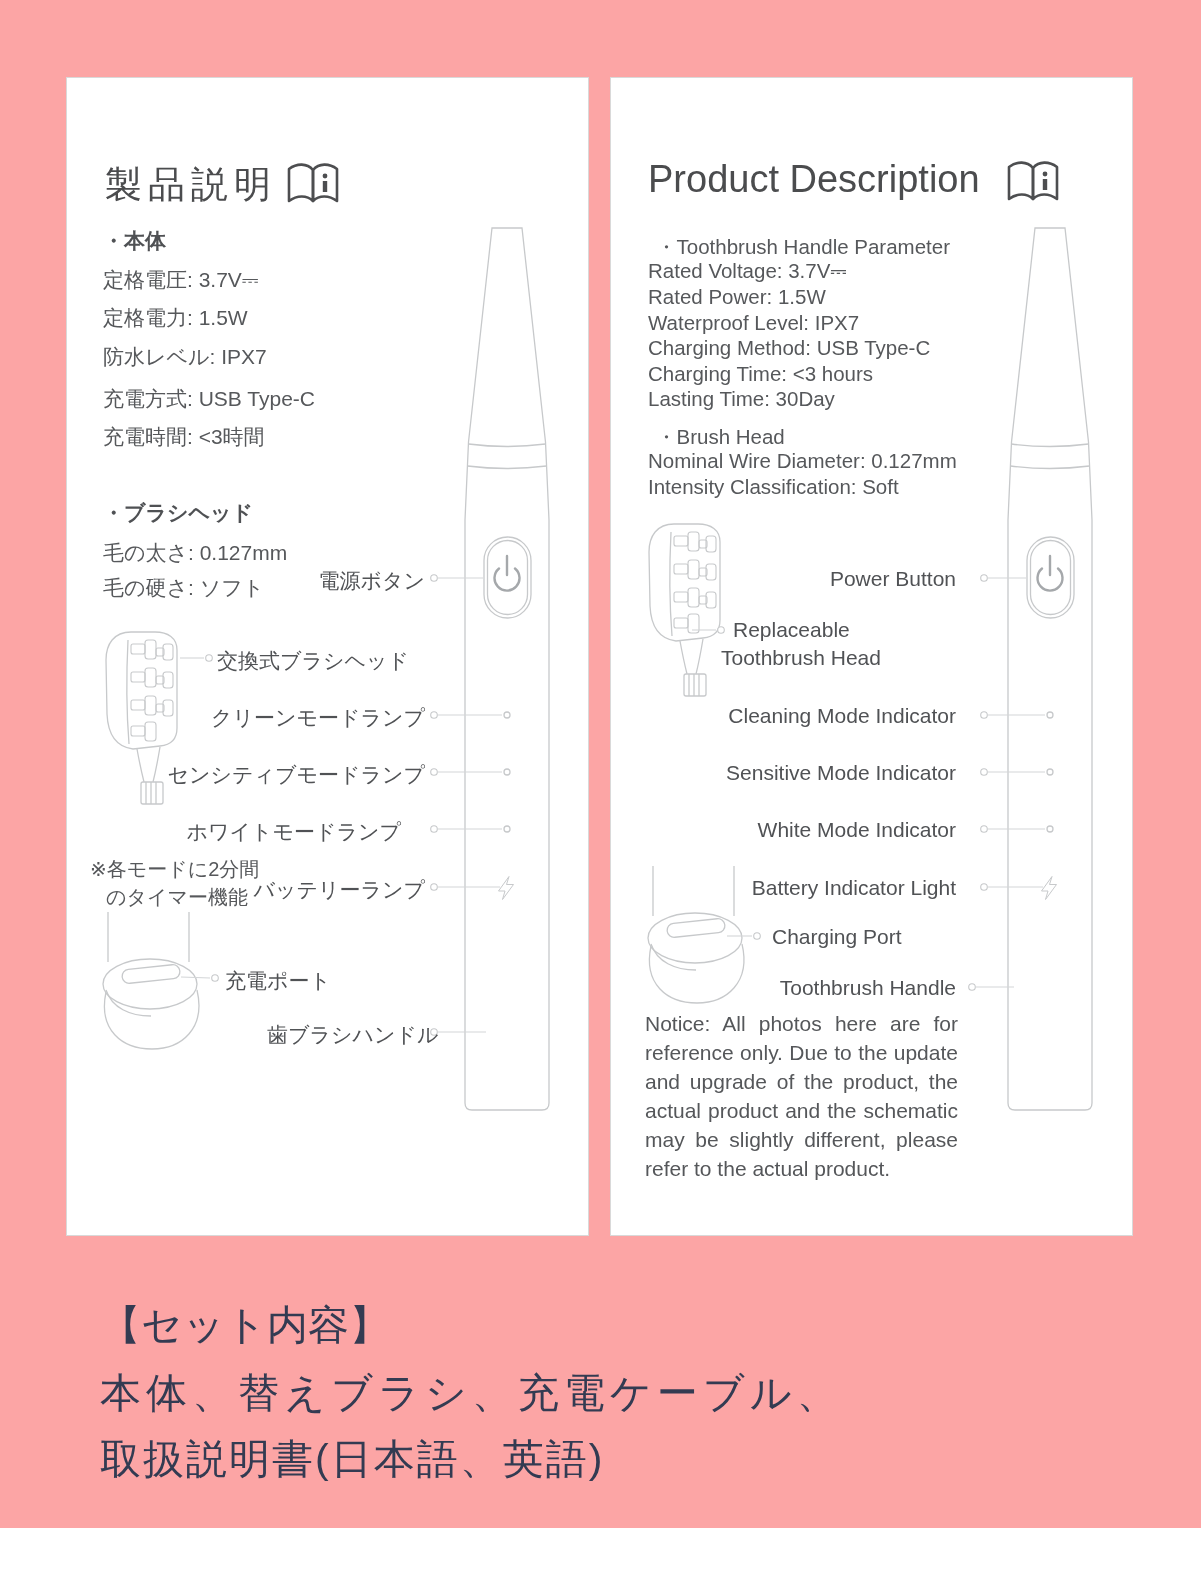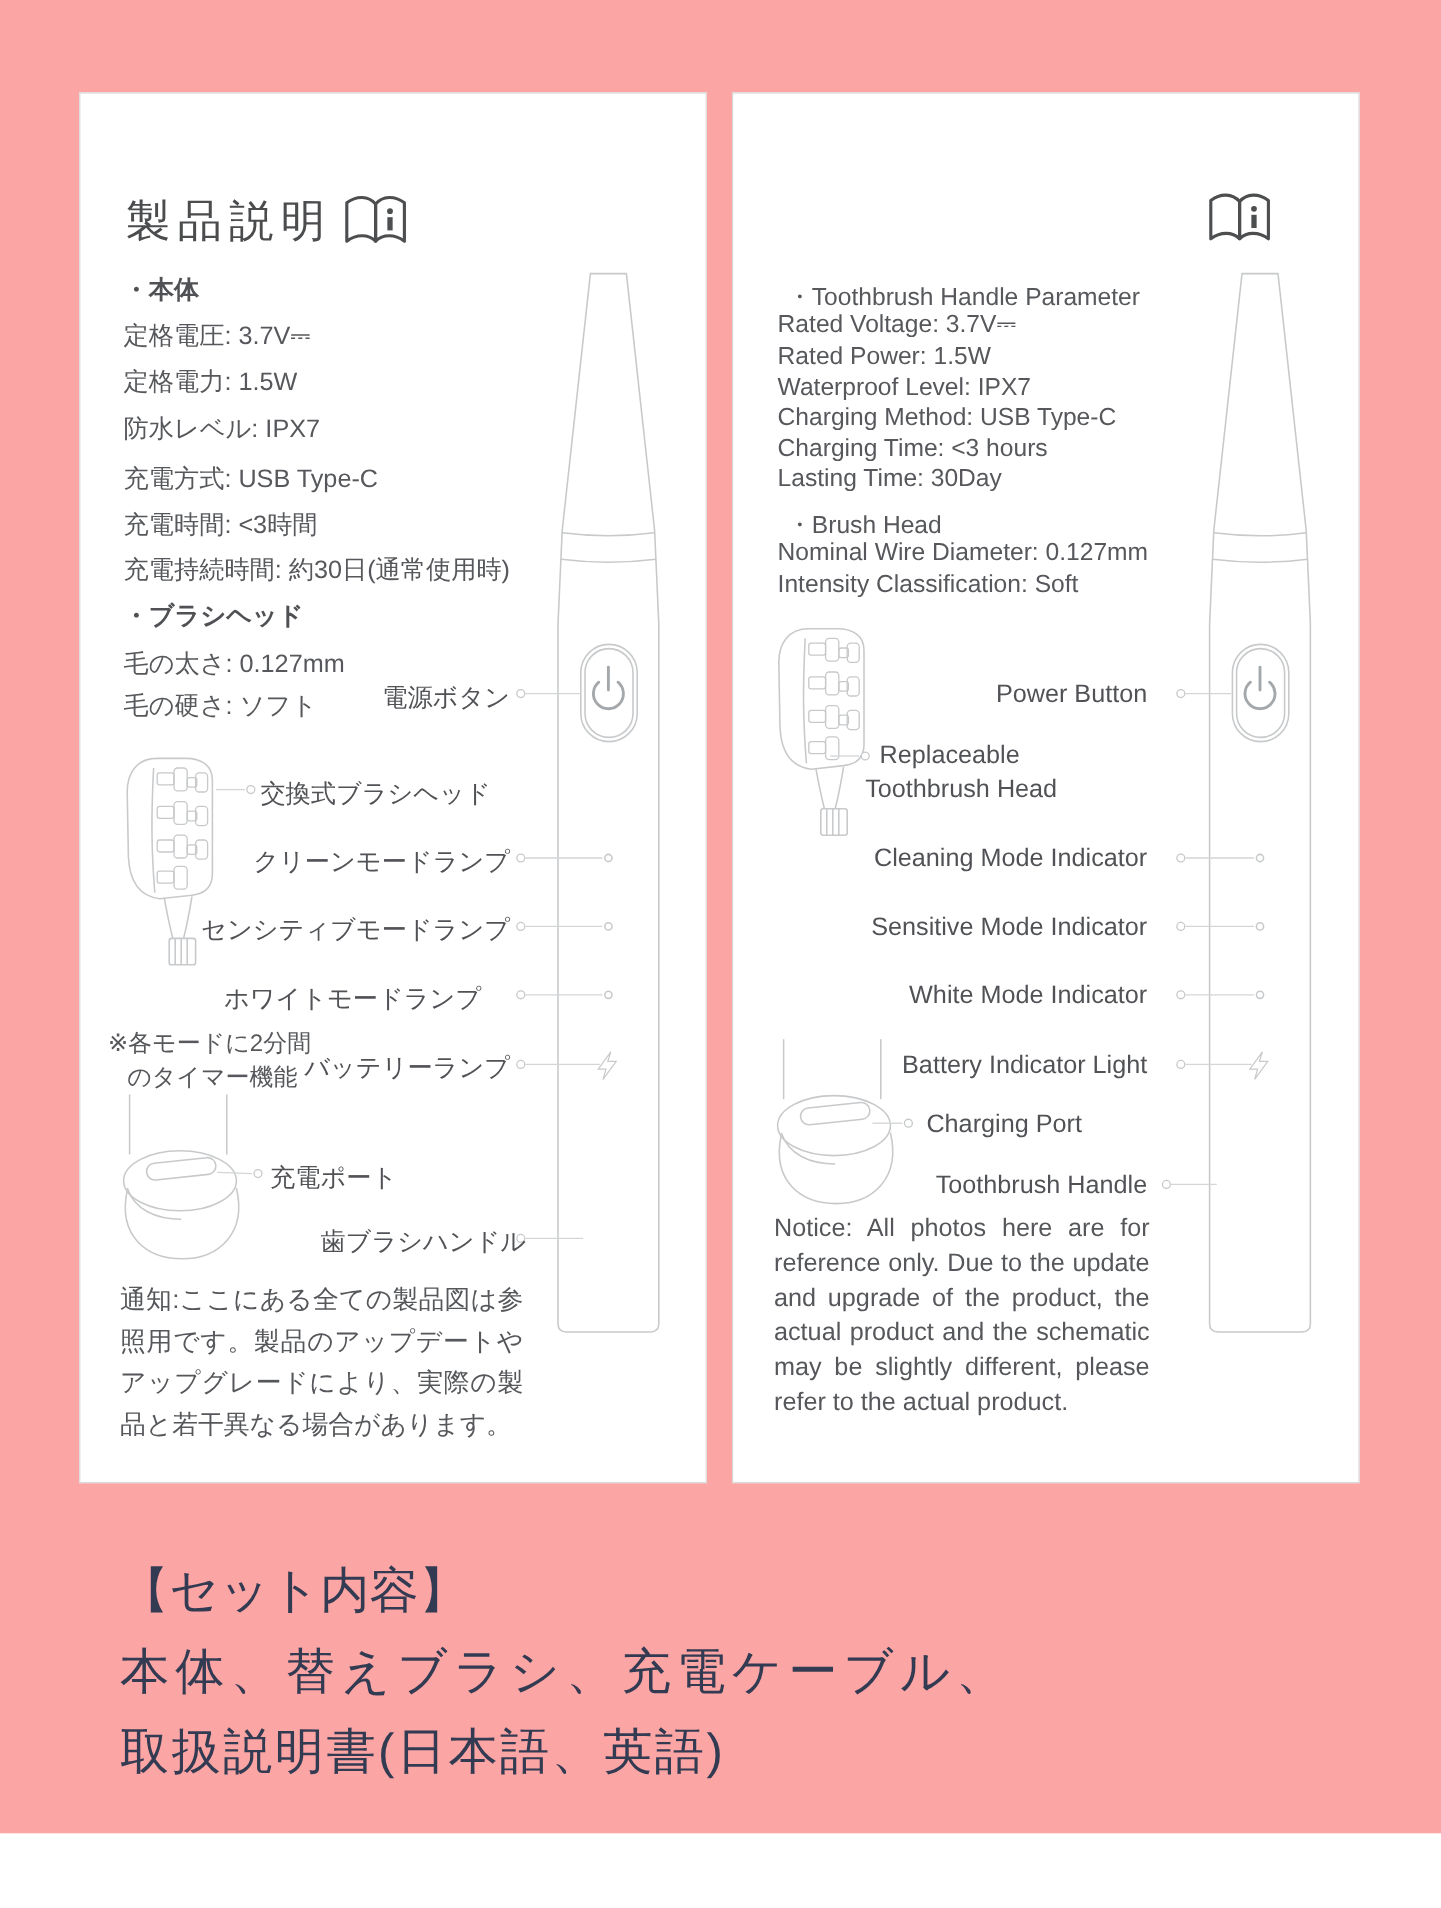--- a/index.html
+++ b/index.html
@@ -138,38 +138,37 @@
     </g>
   </svg>
 
   <div class="t title-jp" style="left:105px;top:160px;">製品説明</div>
   <div class="t hdr" style="left:103px;top:227px;">・本体</div>
   <div class="t spec" style="left:103px;top:266px;">定格電圧: 3.7V⎓</div>
   <div class="t spec" style="left:103px;top:304px;">定格電力: 1.5W</div>
   <div class="t spec" style="left:103px;top:343px;">防水レベル: IPX7</div>
   <div class="t spec" style="left:103px;top:385px;">充電方式: USB Type-C</div>
   <div class="t spec" style="left:103px;top:423px;">充電時間: &lt;3時間</div>
-  <div class="t spec" style="left:103px;top:461px;">充電持続時間: 約30日(通常使用時)</div>
   <div class="t hdr" style="left:103px;top:499px;">・ブラシヘッド</div>
   <div class="t spec" style="left:103px;top:539px;">毛の太さ: 0.127mm</div>
   <div class="t spec" style="left:103px;top:574px;text-align:right;">毛の硬さ: ソフト</div>
 
   <div class="t lbl lbl-r" style="right:776px;top:567px;">電源ボタン</div>
   <div class="t lbl" style="left:217px;top:647px;">交換式ブラシヘッド</div>
   <div class="t lbl lbl-r" style="right:776px;top:704px;">クリーンモードランプ</div>
   <div class="t lbl lbl-r" style="right:776px;top:761px;">センシティブモードランプ</div>
   <div class="t lbl lbl-r" style="right:800px;top:818px;">ホワイトモードランプ</div>
   <div class="t note-sm" style="left:90px;top:856px;">※各モードに2分間</div>
   <div class="t note-sm" style="left:106px;top:884px;">のタイマー機能</div>
   <div class="t lbl lbl-r" style="right:776px;top:876px;">バッテリーランプ</div>
   <div class="t lbl" style="left:225px;top:967px;">充電ポート</div>
   <div class="t lbl" style="left:267px;top:1021px;">歯ブラシハンドル</div>
 
-  <div class="notice" style="left:100px;top:1066px;width:336px;">通知:ここにある全ての製品図は参照用です。製品のアップデートやアップグレードにより、実際の製品と若干異なる場合があります。</div>
 
+  <div class="t title-en" style="left:648px;top:158px;">Product Description</div>
   <div class="t espec" style="left:656px;top:233px;">・Toothbrush Handle Parameter</div>
   <div class="t espec" style="left:648px;top:259px;">Rated Voltage: 3.7V⎓</div>
   <div class="t espec" style="left:648px;top:285px;">Rated Power: 1.5W</div>
   <div class="t espec" style="left:648px;top:311px;">Waterproof Level: IPX7</div>
   <div class="t espec" style="left:648px;top:336px;">Charging Method: USB Type-C</div>
   <div class="t espec" style="left:648px;top:362px;">Charging Time: &lt;3 hours</div>
   <div class="t espec" style="left:648px;top:387px;">Lasting Time: 30Day</div>
   <div class="t espec" style="left:656px;top:423px;">・Brush Head</div>
   <div class="t espec" style="left:648px;top:449px;">Nominal Wire Diameter: 0.127mm</div>
   <div class="t espec" style="left:648px;top:475px;">Intensity Classification: Soft</div>

